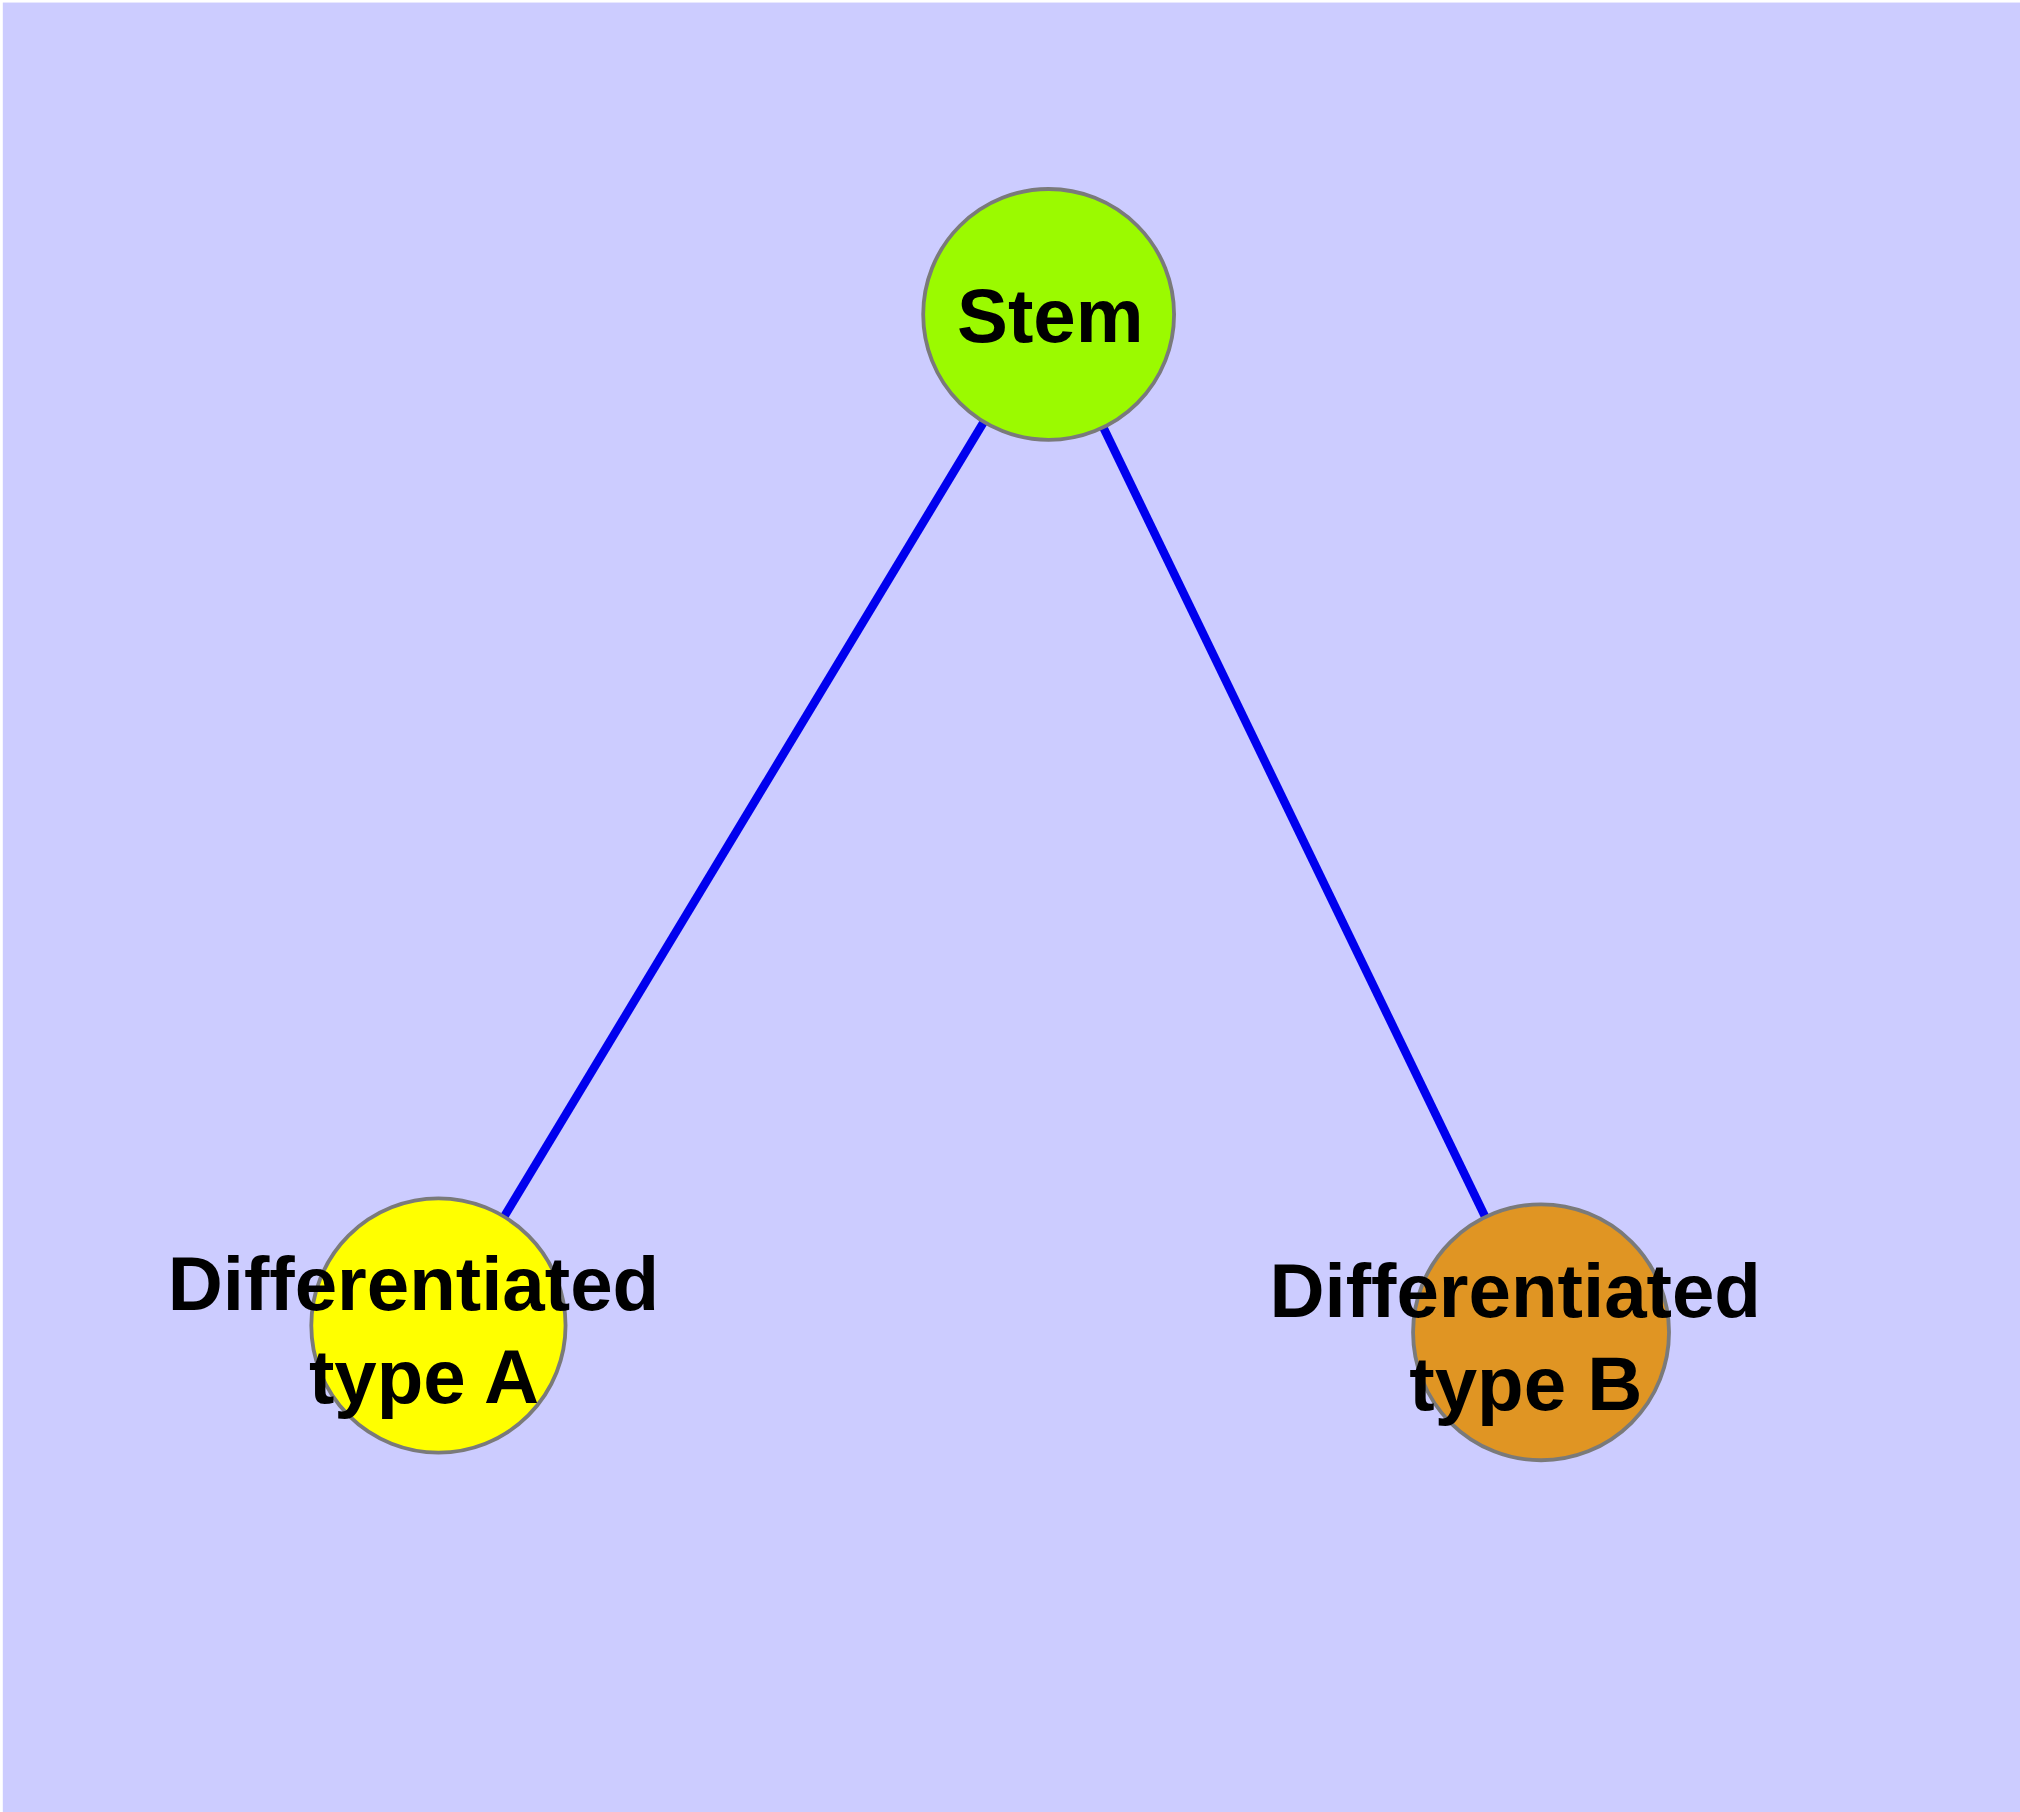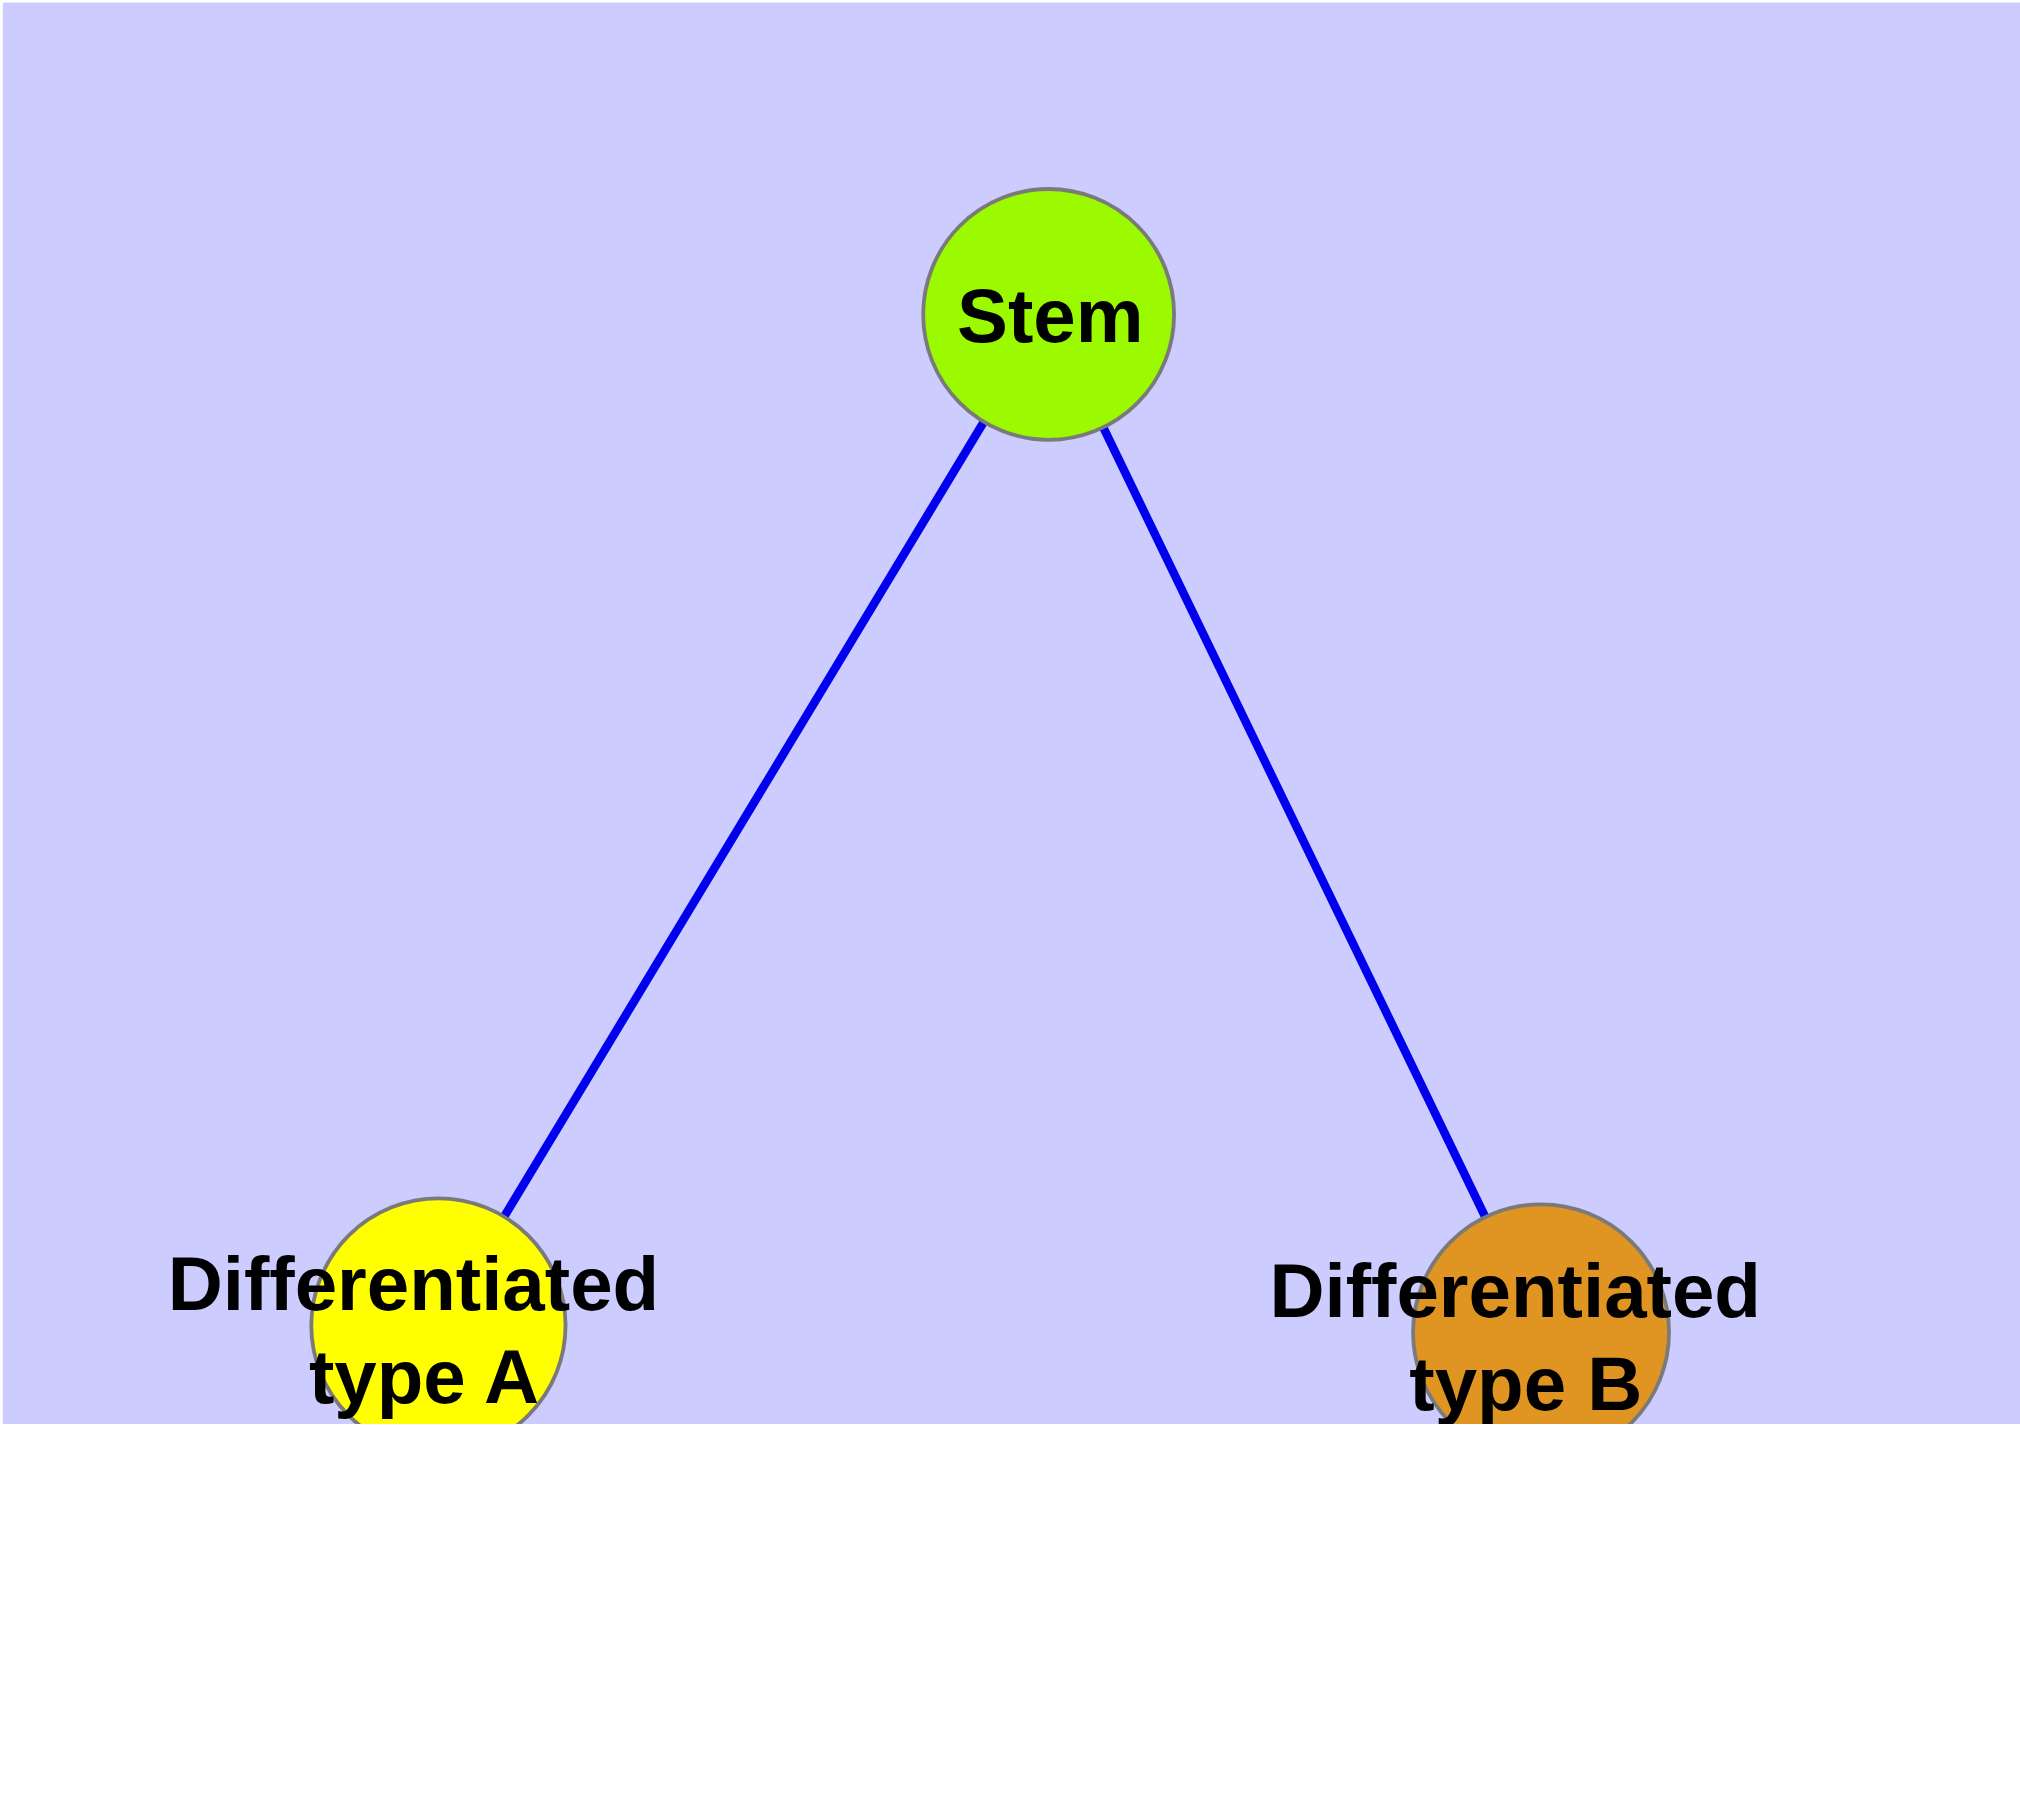--- a/index.html
+++ b/index.html
@@ -2,21 +2,21 @@
 <html style="font-size:13.6px"><head>
 <meta charset="utf-8">
 <style>
   html, body {
     margin: 0;
     padding: 0;
     background: #ffffff; 
   }
   .page {
     width: 2021px;
-    height: 1424px;
+    height: 1812px;
     position: relative;
   }
   svg { display: block; }
   .node-circle {
     stroke: #7a7a7a;      
     stroke-width: 4.5;
   }
   .edge-line {
     stroke-width: 10;
     stroke-linecap: butt;

